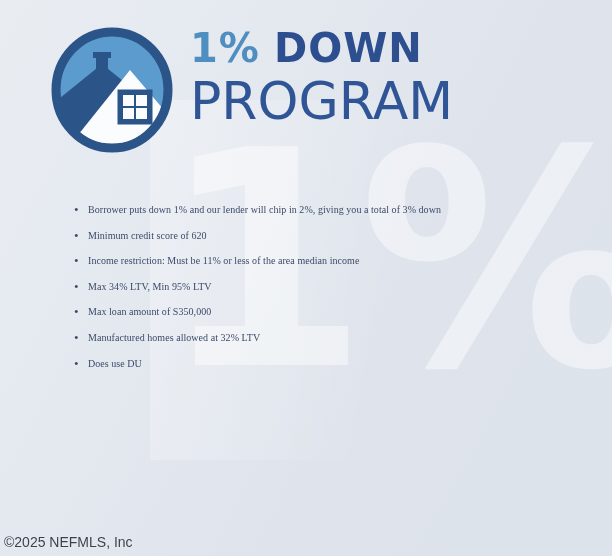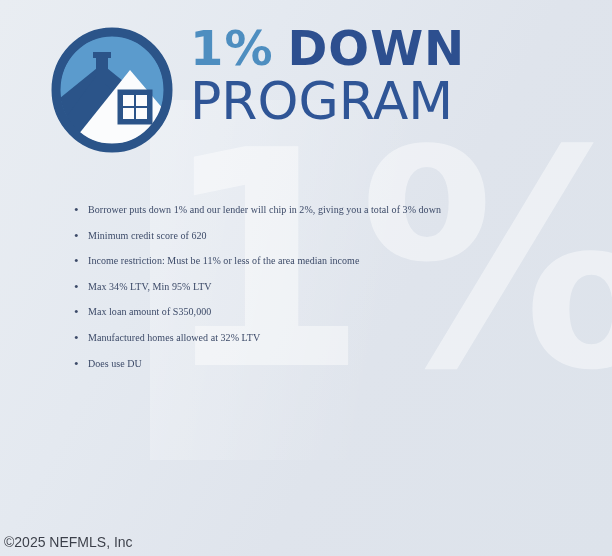--- a/index.html
+++ b/index.html
@@ -70,21 +70,21 @@
   .title-block {
     position: absolute;
     left: 190px;
     top: 22px;
     width: 400px;
   }
 
   .title-line1 {
     font-family: "DejaVu Sans", sans-serif;
     font-weight: 700;
-    font-size: 48px;
+    font-size: 40px;
     line-height: 52px;
     letter-spacing: 1px;
     white-space: nowrap;
   }
   .title-line2 {
     font-family: "DejaVu Sans", sans-serif;
     font-weight: 400;
     font-size: 52px;
     line-height: 54px;
     letter-spacing: 0px;

